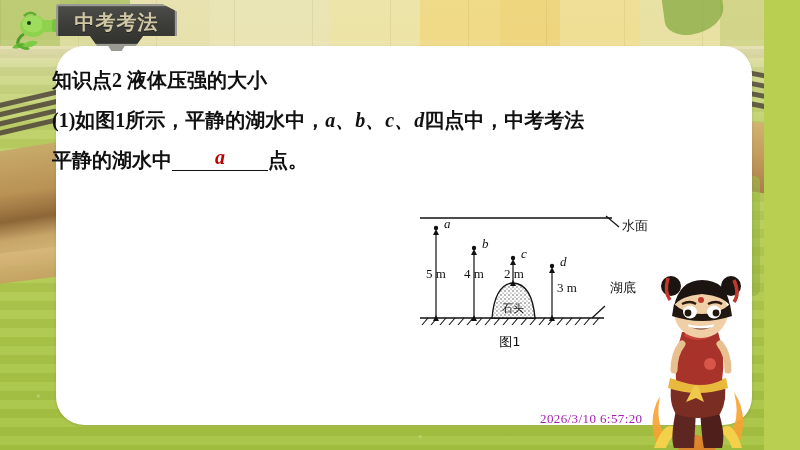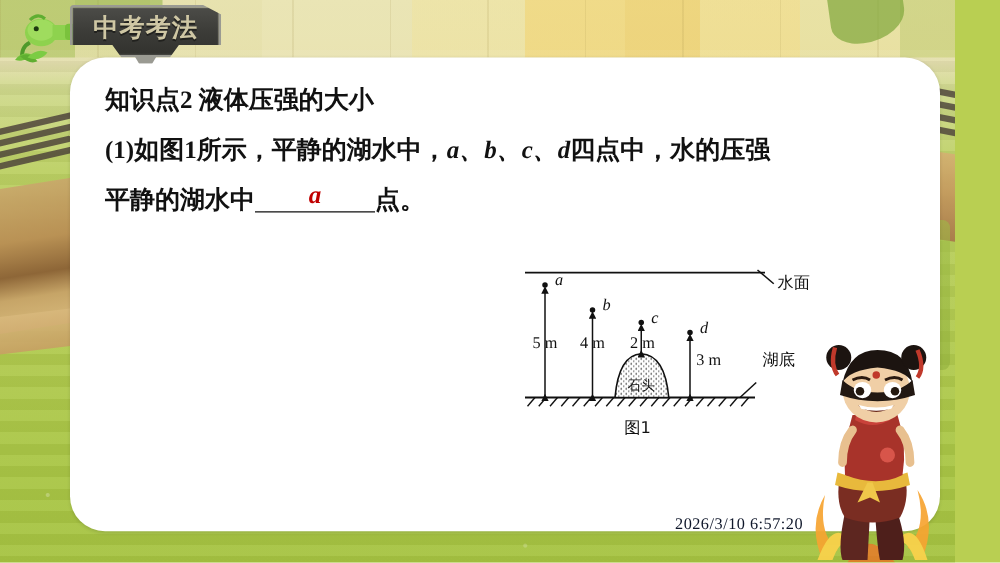--- a/index.html
+++ b/index.html
@@ -88,39 +88,39 @@
     font-family:"DejaVu Sans","Liberation Sans",sans-serif;font-weight:700;font-size:20px;color:#cfc7a4;
     letter-spacing:1px;text-shadow:0 1px 0 #21211e;}
   .plaque-notch{position:absolute;left:50%;transform:translateX(-50%);bottom:-5px;width:26px;height:7px;
     background:#9a9a92;clip-path:polygon(14% 0,86% 0,70% 100%,30% 100%);}
 
   
   .pea{position:absolute;left:8px;top:8px;width:56px;height:44px;}
 
   
   .txt{position:absolute;left:52px;top:60px;width:700px;color:#111;}
-  .line{font-size:20px;line-height:40px;white-space:nowrap;margin-left:32px;}
+  .line{font-size:20px;line-height:40px;white-space:nowrap;}
   .l1{font-size:20px;font-weight:700;}
   .l2{font-size:21px;font-weight:700;letter-spacing:.5px;}
   .l3,.l4{font-size:20px;font-weight:700;}
   .it{font-style:italic;font-family:"Liberation Serif",serif;}
   .blank{position:relative;display:inline-block;width:96px;border-bottom:1.6px solid #111;height:24px;vertical-align:-4px;}
   .ans{position:absolute;left:0;top:-9px;width:96px;text-align:center;color:#c00000;font-style:italic;
        font-weight:700;font-size:20px;}
 
   
   .fig{position:absolute;left:416px;top:206px;width:262px;height:146px;}
   .fig svg{display:block;}
   .cn{font-family:"DejaVu Sans","Liberation Sans",sans-serif;}
 
   
   .nezha{position:absolute;right:6px;bottom:0;width:120px;height:190px;}
 
   
-  .ts{position:absolute;left:540px;top:411px;font-size:13px;color:#0f172a;
+  .ts{position:absolute;left:540px;top:411px;font-size:13px;color:#a21caf;
       font-family:"Liberation Serif",serif;letter-spacing:.4px;}
 </style>
 </head>
 <body>
 
 <div id="slide">
 
   <div class="bg-base"></div>
   <div class="bg-top-band"></div>
   <div class="bg-top-texture"></div>
@@ -171,21 +171,21 @@
 
   <div class="plaque">
     <div class="plaque-body"></div>
     <div class="plaque-txt cn">中考考法</div>
     <div class="plaque-notch"></div>
   </div>
 
   <div class="txt">
     <div class="line l1">知识点2 液体压强的大小</div>
     <div class="line l3">
-      <span>(1)如图1所示，平静的湖水中，</span><span class="it">a、b、c、d</span><span>四点中，水的压强</span>
+      <span>(1)如图1所示，平静的湖水中，</span><span class="it">a、b、c、d</span><span>四点中，中考考法</span>
     </div>
     <div class="line l4">
       <span>平静的湖水中</span><span class="blank"><span class="ans">a</span></span><span>点。</span>
     </div>
   </div>
 
   <div class="fig">
     <svg width="262" height="146" viewBox="0 0 262 146">
       <defs>
         <marker id="ah" viewBox="0 0 10 10" refX="5" refY="5" markerWidth="5" markerHeight="5" orient="auto">

